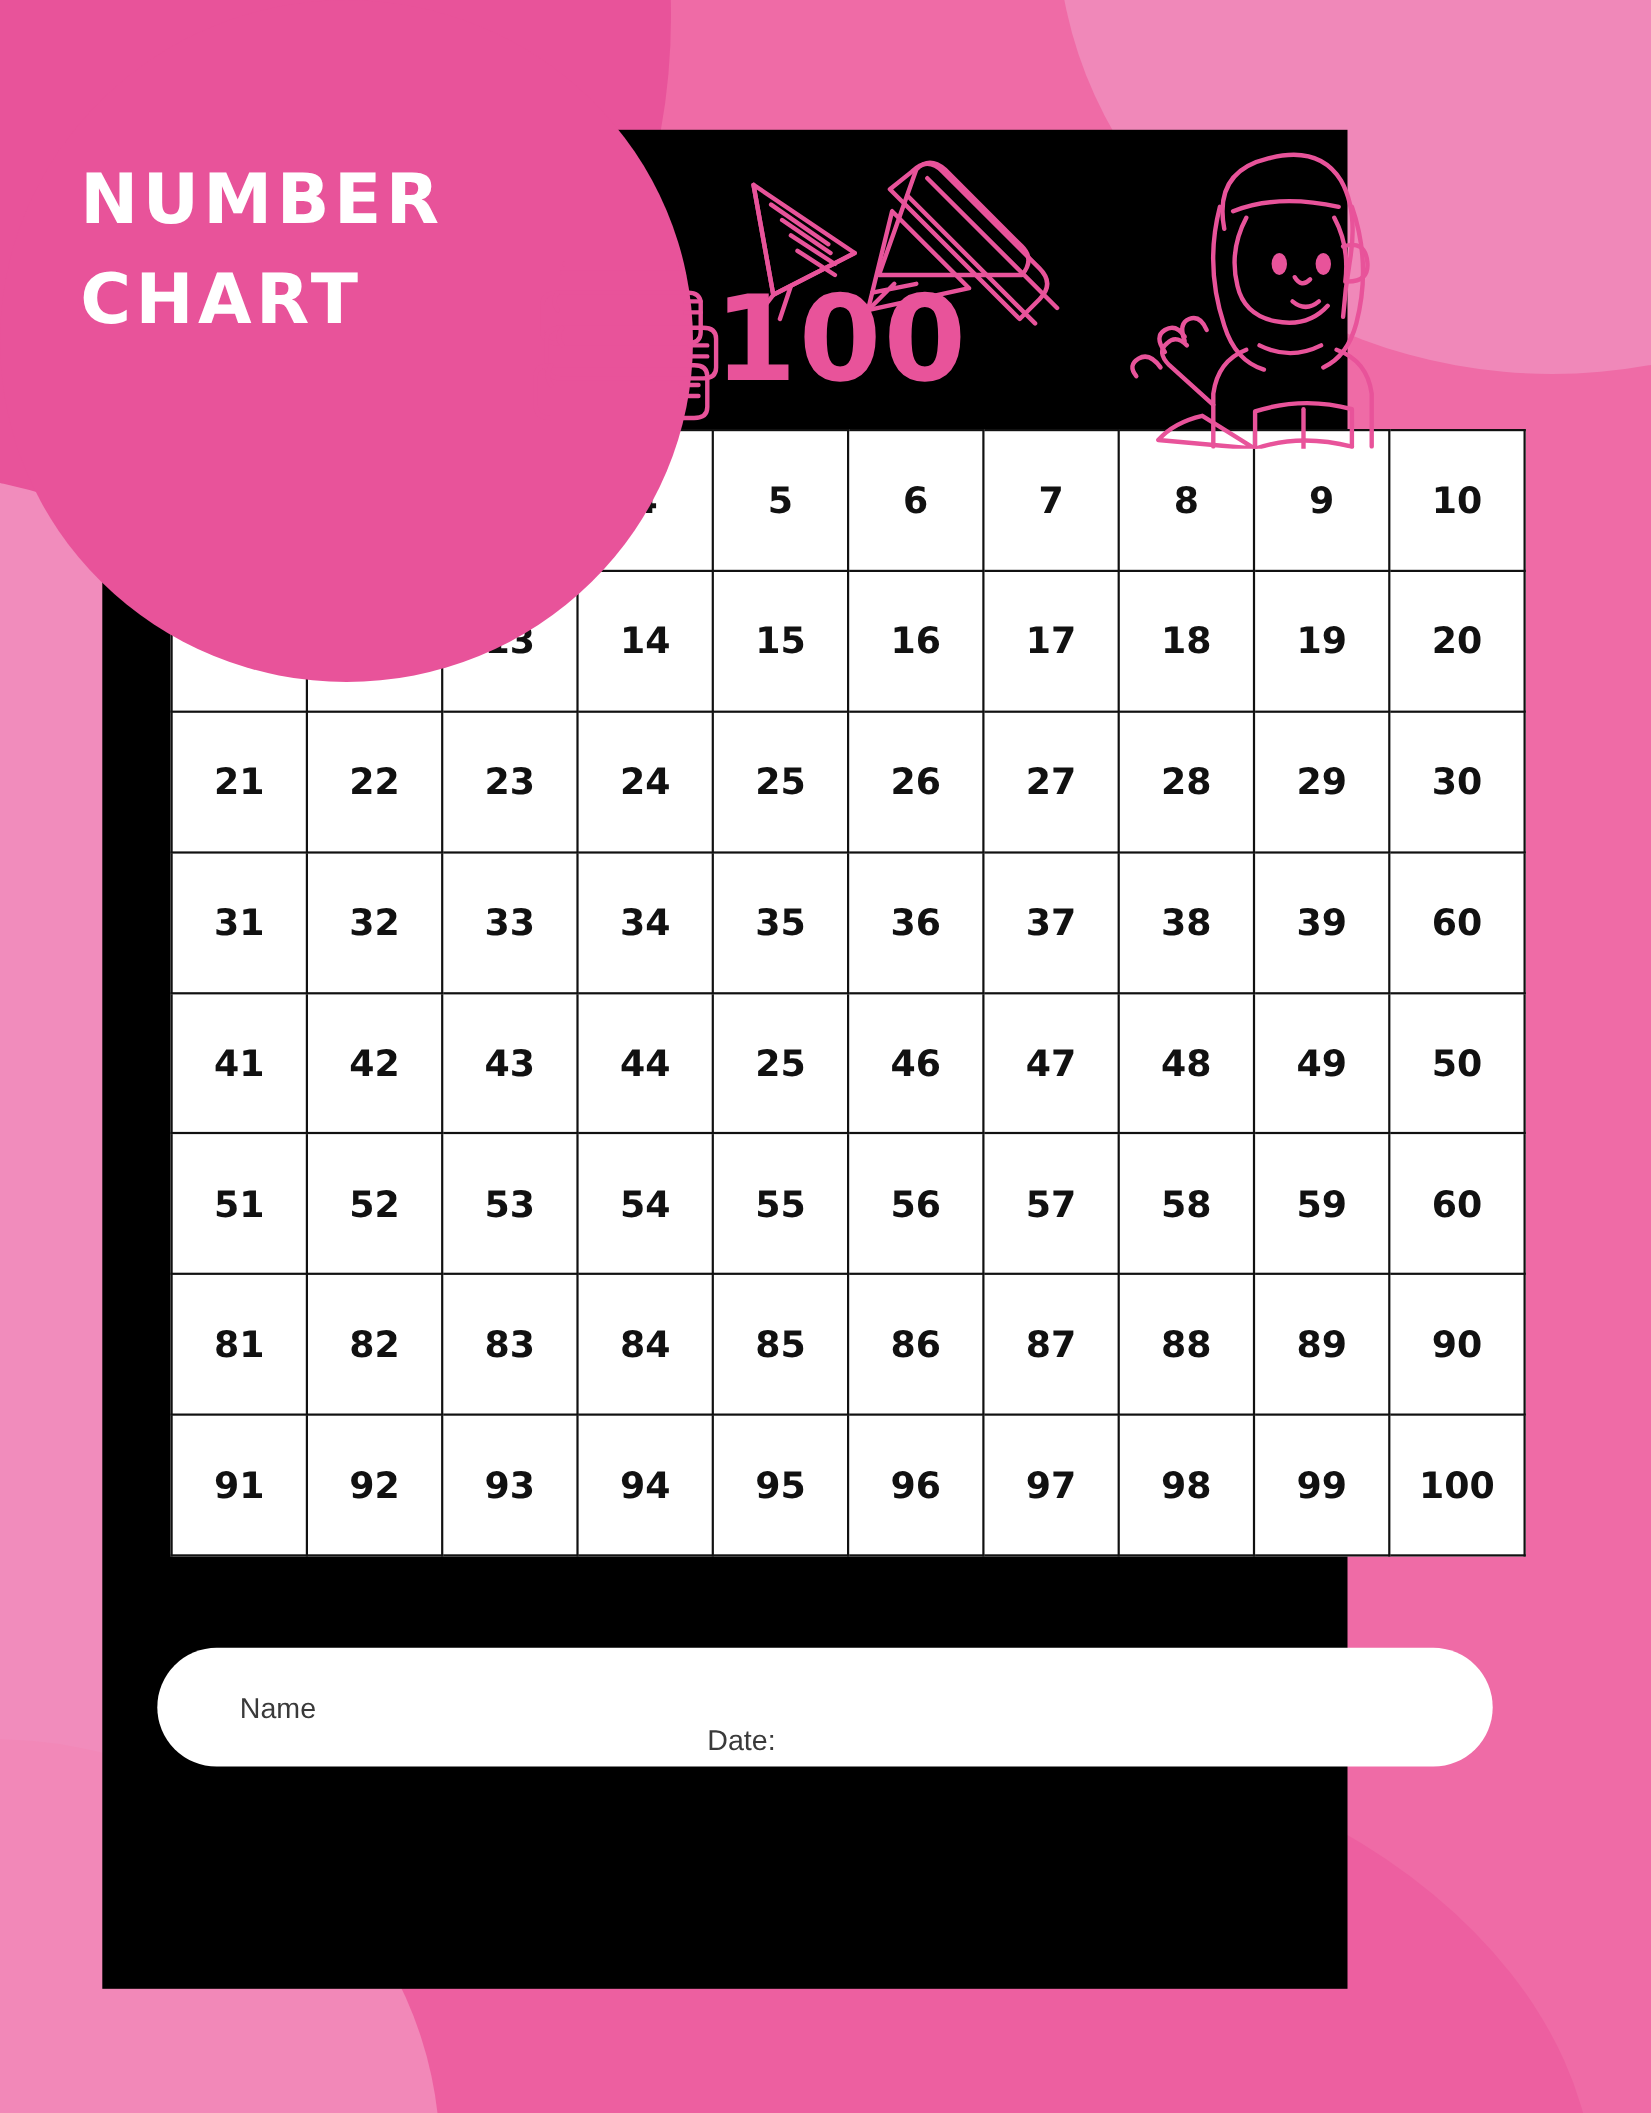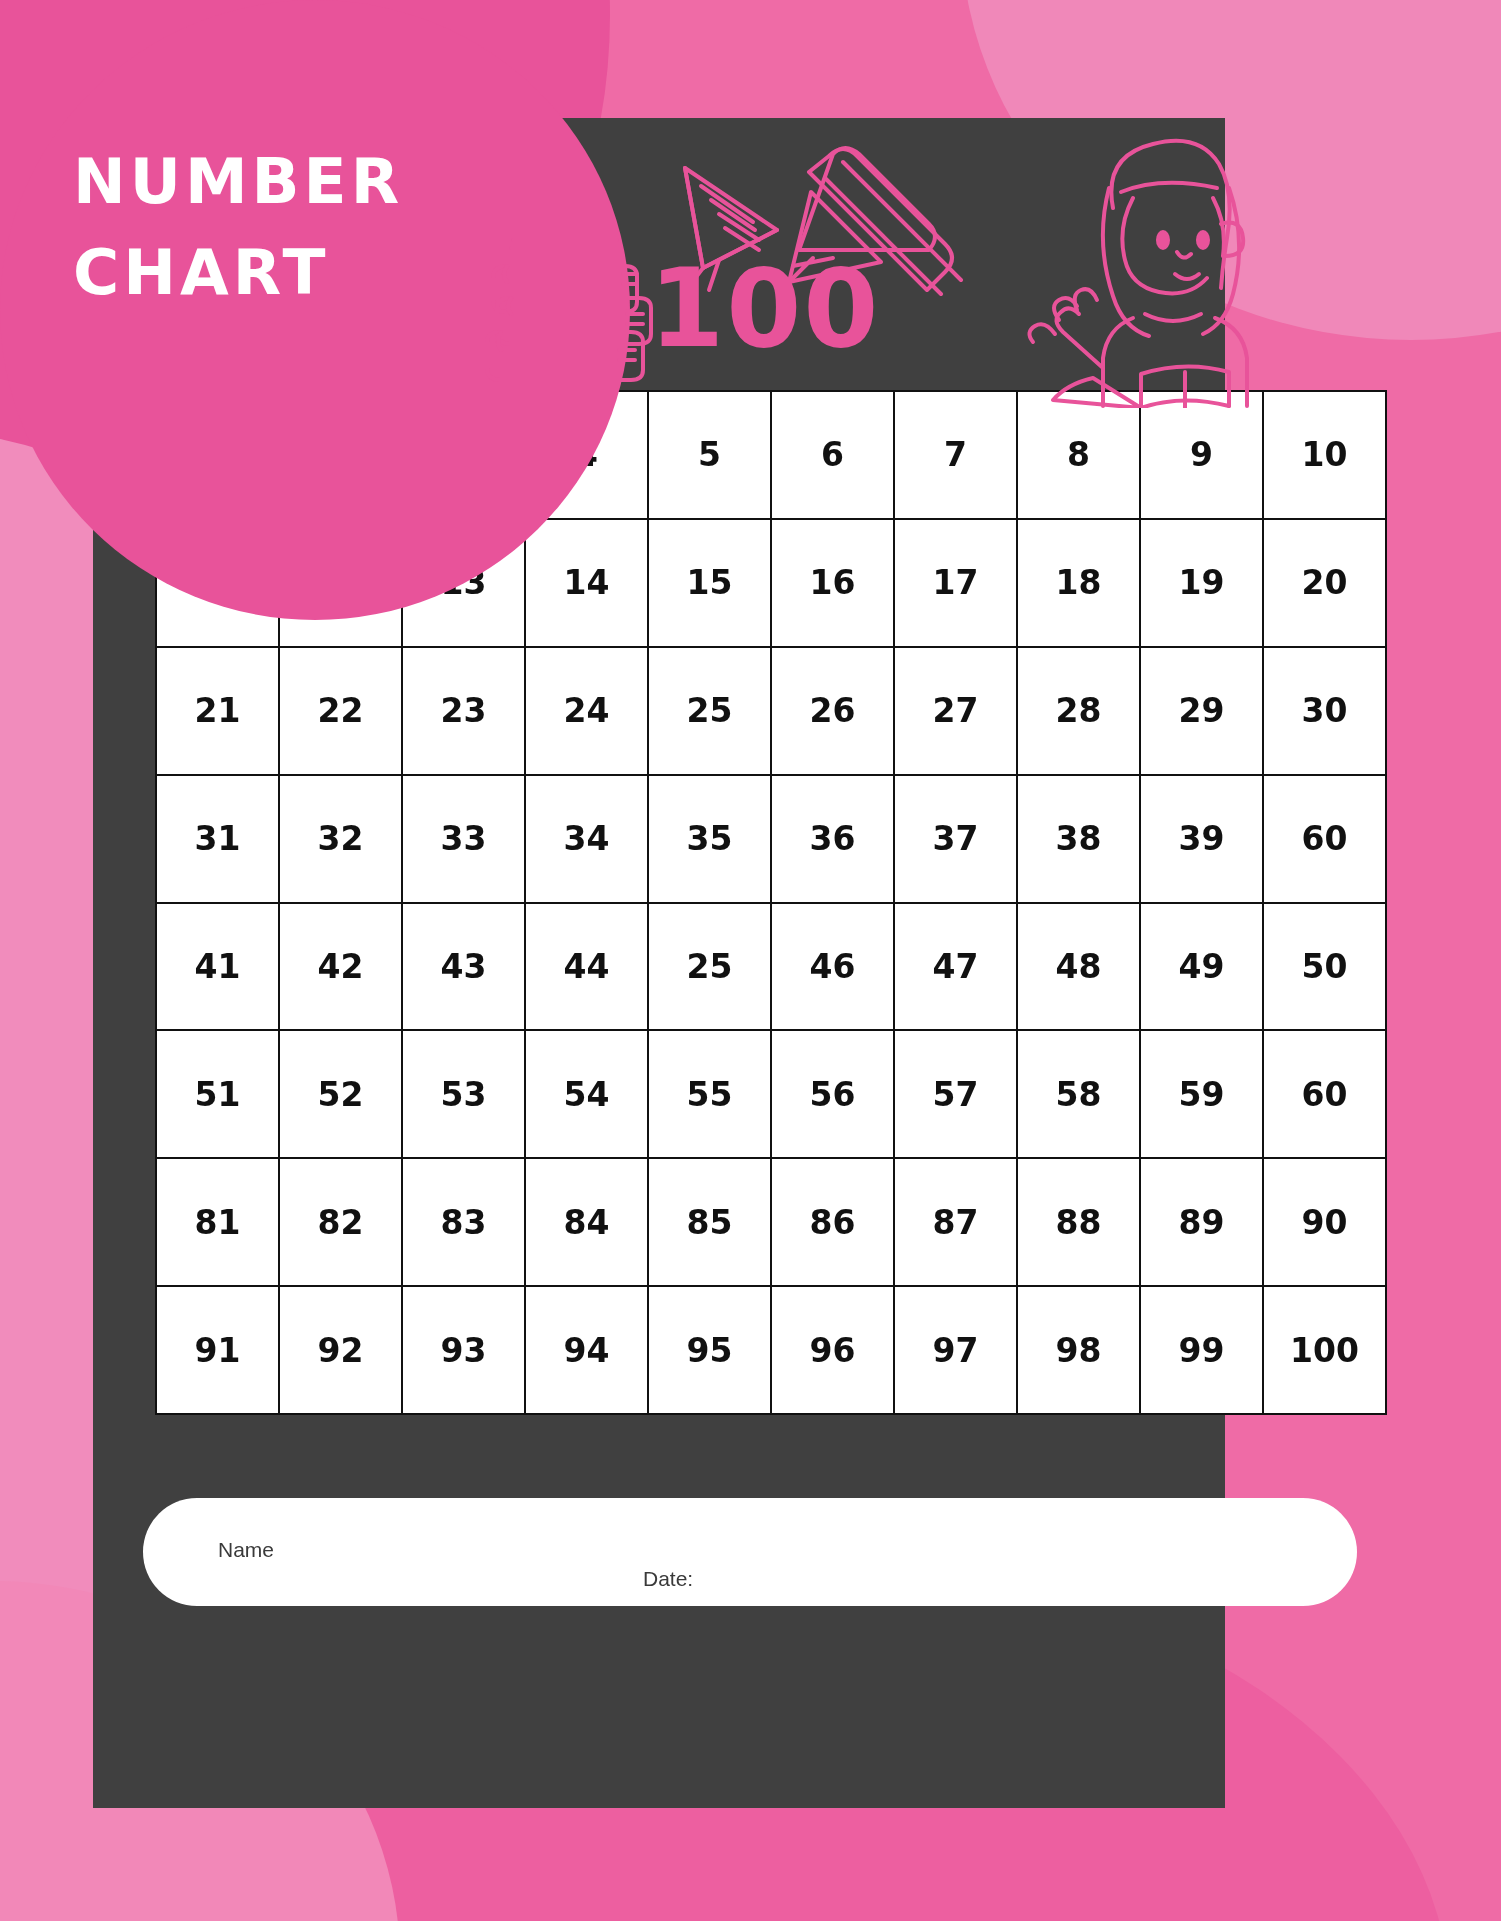--- a/index.html
+++ b/index.html
@@ -69,21 +69,21 @@
     border-radius: 50%;
   }
 
   
   .sheet {
     position: absolute;
     left: 93px;
     top: 118px;
     width: 1132px;
     height: 1690px;
-    background: #404040;
+    background: #000000;
   }
 
   .header {
     position: absolute;
     left: 0;
     top: 0;
     width: 1314px;
     height: 272px;
   }
 
@@ -169,21 +169,21 @@
     top: 1380px;
     width: 1214px;
     height: 108px;
     background: #ffffff;
     border-radius: 54px;
   }
   .footer .lbl {
     position: absolute;
     top: 40px;
     font-family: "Liberation Sans", sans-serif;
-    font-size: 21px;
+    font-size: 26px;
     color: #3a3a3a;
   }
   .footer .lbl-name { left: 75px; }
   .footer .lbl-date { left: 500px; margin-top: 29px; }
 </style>
 </head>
 <body>
 
 <div class="page">
 

